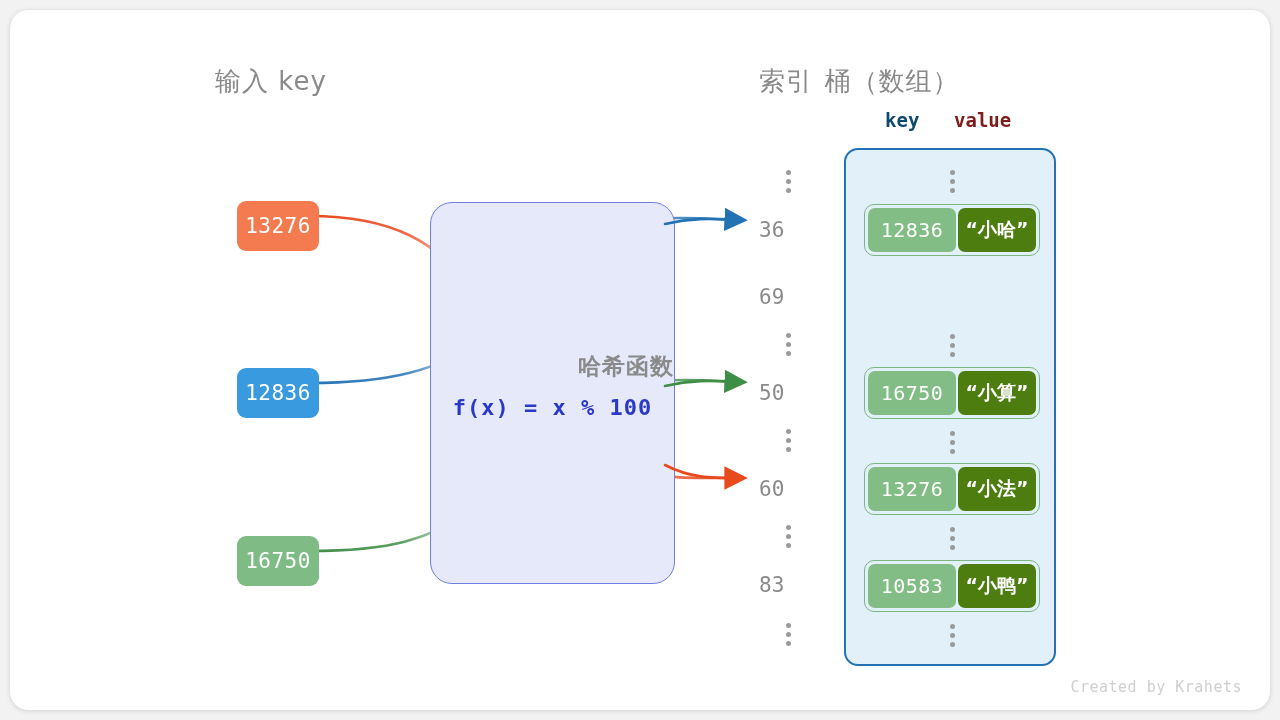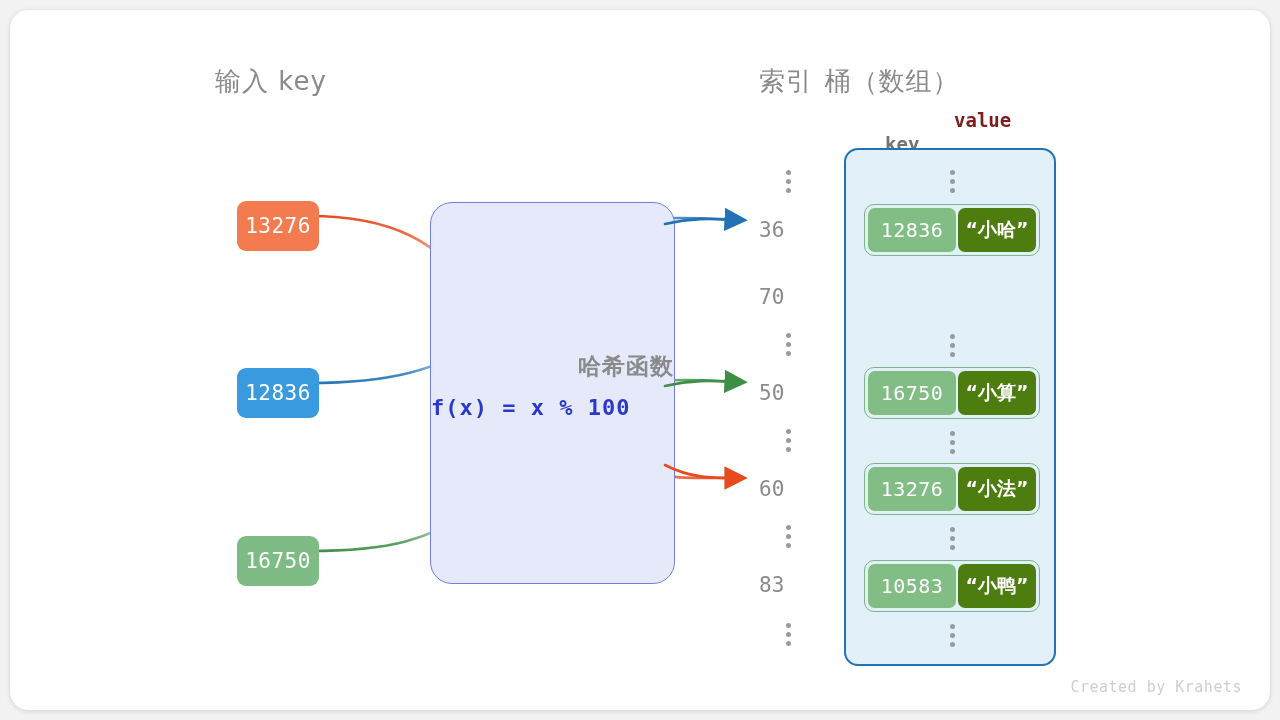--- a/index.html
+++ b/index.html
@@ -37,21 +37,21 @@
   #head-bucket { left: 882px; top: 54px; transform: translateX(-50%); }
 
   .kv-head {
     position: absolute;
     top: 99px;
     font-family: "DejaVu Sans Mono", "Liberation Mono", monospace;
     font-size: 19px;
     font-weight: 600;
     white-space: nowrap;
   }
-  #head-key   { left: 875px; color: #737373; margin-top: 24px; }
+  #head-key   { left: 875px; color: #0c4a6e; }
   #head-value { left: 944px; color: #7f1d1d; }
 
   
   .keychip {
     position: absolute;
     width: 82px; height: 50px;
     border-radius: 9px;
     display: flex; align-items: center; justify-content: center;
     color: #ffffff;
     font-family: "DejaVu Sans Mono", "Liberation Mono", monospace;
@@ -76,21 +76,21 @@
     left: 0; right: 0; top: 148px;
     text-align: right;
     color: #8a8a8a;
     font-size: 23px;
     font-weight: bold;
     letter-spacing: 1px;
   }
   #hash-formula {
     position: absolute;
     left: 0; right: 0; top: 192px;
-    text-align: left;
+    text-align: center;
     color: #2b39c9;
     font-family: "DejaVu Sans Mono", "Liberation Mono", monospace;
     font-size: 22px;
     font-weight: bold;
     letter-spacing: 1px;
   }
 
   
   #wires { position: absolute; left: 0; top: 0; width: 1260px; height: 700px; pointer-events: none; }
   #wires-front { position: absolute; left: 0; top: 0; width: 1260px; height: 700px; pointer-events: none; }
@@ -242,21 +242,21 @@
     <div class="keychip" id="key-16750">
       <span>16750</span>
     </div>
 
     <div class="vdots idx-dots" style="top:160px">
         <i></i>
         <i></i>
         <i></i>
       </div>
     <div class="idx" style="top:208px">36</div>
-    <div class="idx" style="top:275px">70</div>
+    <div class="idx" style="top:275px">69</div>
     <div class="vdots idx-dots" style="top:323px">
         <i></i>
         <i></i>
         <i></i>
       </div>
     <div class="idx" style="top:371px">50</div>
     <div class="vdots idx-dots" style="top:419px">
         <i></i>
         <i></i>
         <i></i>

